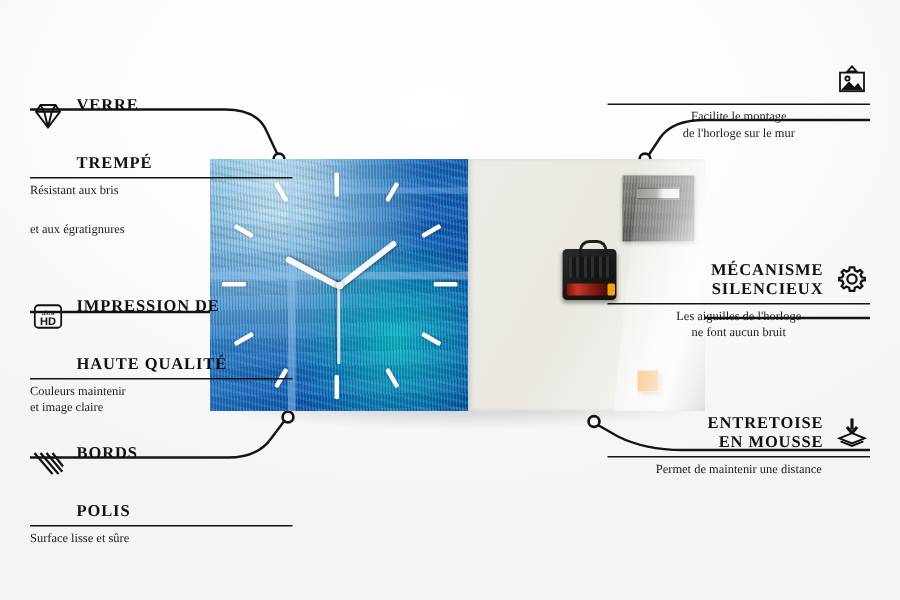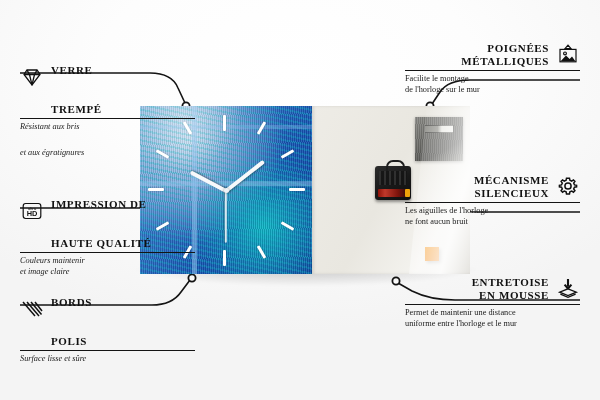--- a/index.html
+++ b/index.html
@@ -101,24 +101,24 @@
   .callout{position:absolute;}
   .co-head{display:flex;align-items:center;gap:7px;}
   .co-title{
     font-size:11px;font-weight:bold;letter-spacing:.6px;color:#111;
     line-height:12.5px;text-transform:uppercase;
   }
   .co-rule{height:1.4px;background:#141414;margin-top:3px;}
   .co-sub{font-size:8.3px;color:#1a1a1a;line-height:10.5px;margin-top:3px;}
   .left .co-head{justify-content:flex-start;}
   .left .co-title{text-align:left;margin-top:26px;}
-  .left .co-sub{text-align:left;font-style:italic;}
+  .left .co-sub{text-align:left;}
   .right .co-head{justify-content:flex-end;}
   .right .co-title{text-align:right;}
-  .right .co-sub{text-align:left;}
+  .right .co-sub{text-align:center;}
   .ico{flex:0 0 auto;width:24px;height:24px;display:block;}
   .ico svg{display:block;width:24px;height:24px;}
 
   .connector{position:absolute;left:0;top:0;width:600px;height:400px;pointer-events:none;}
 </style>
 </head>
 <body>
 
 <div class="stage">
 
@@ -229,24 +229,20 @@
         <div class="co-title">BORDS</div>
         <div class="co-title">POLIS</div>
       </div>
     </div>
     <div class="co-rule" style="width:175px;"></div>
     <div class="co-sub">Surface lisse et sûre</div>
   </div>
 
   <div class="callout right" style="left:405px;top:42px;width:175px;">
     <div class="co-head">
-      <div>
-        <div class="co-title">POIGNÉES</div>
-        <div class="co-title">MÉTALLIQUES</div>
-      </div>
       <span class="ico">
         <svg viewBox="0 0 24 24" fill="none" stroke="#111" stroke-width="1.2">
           <path d="M12 2.2 L9 5.6 H15 Z"></path>
           <rect x="4" y="6.4" width="16" height="12.4"></rect>
           <circle cx="9" cy="10.4" r="1.4"></circle>
           <path d="M4.6 18.2 L10 12.4 L13.6 16 L16 13.4 L19.4 18.2 Z" fill="#111" stroke="none"></path>
         </svg>
       </span>
     </div>
     <div class="co-rule" style="width:175px;"></div>
@@ -284,16 +280,15 @@
       <span class="ico">
         <svg viewBox="0 0 24 24" fill="none" stroke="#111" stroke-width="1.3">
           <path d="M12 2 L12 9.4 M12 11.6 L8.6 7.6 M12 11.6 L15.4 7.6" stroke-width="2.1"></path>
           <path d="M12 11.8 L20.4 15.2 L12 18.6 L3.6 15.2 Z"></path>
           <path d="M4.4 17.2 L12 20.3 L19.6 17.2"></path>
         </svg>
       </span>
     </div>
     <div class="co-rule" style="width:175px;"></div>
     <div class="co-sub">Permet de maintenir une distance</div>
-    <div class="co-sub" style="margin-top:0;">uniforme entre l'horloge et le mur</div>
   </div>
 
 </div>
 
 </body></html>

